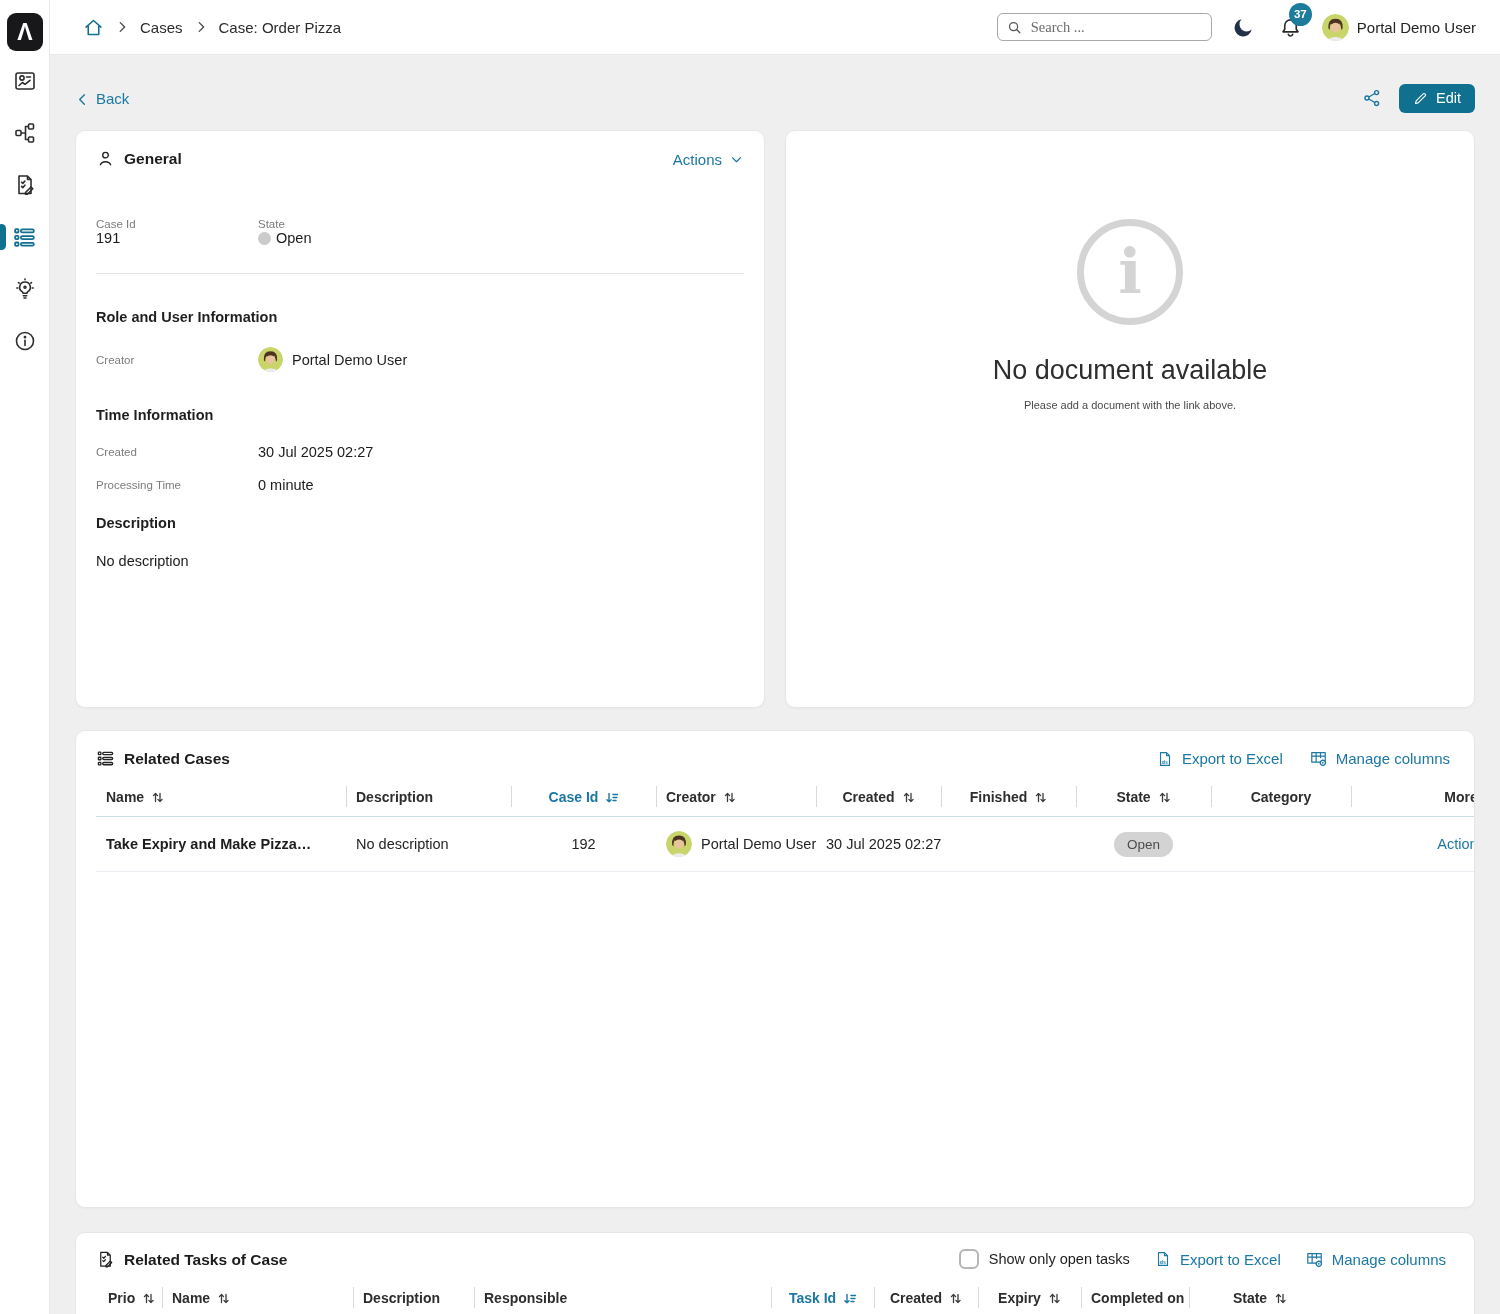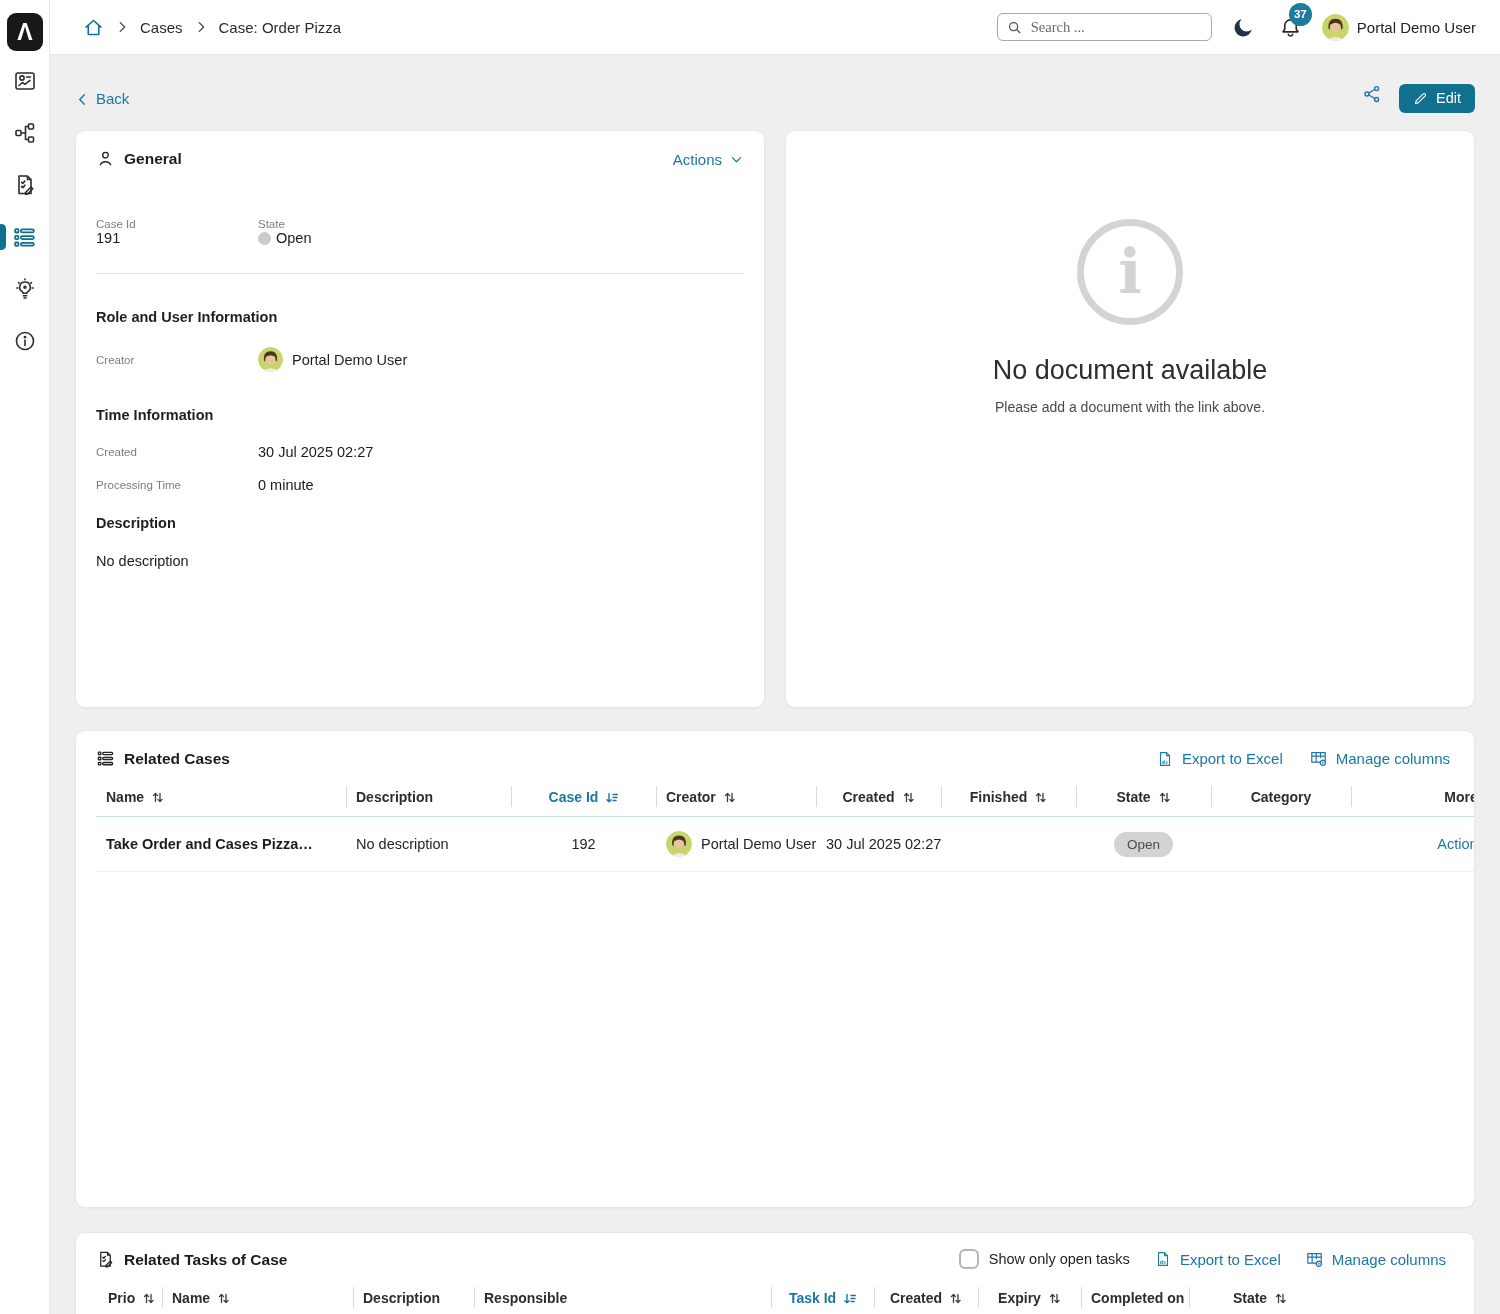--- a/index.html
+++ b/index.html
@@ -39,21 +39,21 @@
   .search-box .mag{position:absolute;left:10px;top:7px}
   .bell-wrap{position:relative;margin-left:4px}
   .badge{position:absolute;top:-13px;left:10px;min-width:23px;height:23px;padding:0 4px;border-radius:12px;
          background:#1d7c9e;color:#fff;font-size:11.5px;font-weight:700;display:flex;align-items:center;justify-content:center}
   .user{display:flex;align-items:center;gap:8px;font-size:15px;color:#242424}
   .avatar{border-radius:50%;overflow:hidden;flex:0 0 auto}
 
   
   .page-toolbar{position:absolute;left:75px;right:25px;top:83px;height:30px;display:flex;align-items:center}
   .back-link{display:flex;align-items:flex-end;gap:6px;color:var(--link);font-size:15px;cursor:pointer}
-  .pt-right{margin-left:auto;display:flex;align-items:flex-start;gap:17px}
+  .pt-right{margin-left:auto;display:flex;align-items:center;gap:17px}
   .btn-edit{display:flex;align-items:center;gap:8px;background:var(--primary);color:#fff;border:none;border-radius:6px;
             height:29px;padding:0 14px;font-size:14.5px;font-family:"Liberation Sans",sans-serif;cursor:pointer}
 
   
   .card{position:absolute;background:#fff;border-radius:10px;border:1px solid var(--card-border);box-shadow:0 1px 2px rgba(0,0,0,.03)}
   #card-general{left:75px;top:130px;width:690px;height:578px;padding:18px 20px}
   #card-documents{left:785px;top:130px;width:690px;height:578px;padding:18px 20px}
   #card-related-cases{left:75px;top:730px;width:1400px;height:478px;padding:18px 0 0 20px;overflow:hidden}
   #card-related-tasks{left:75px;top:1232px;width:1400px;height:258px;padding:16px 0 0 20px;overflow:hidden}
 
@@ -74,21 +74,21 @@
   .frow{display:grid;grid-template-columns:162px 1fr;margin-top:22px;align-items:center}
   .creator-val{display:flex;align-items:center;gap:9px;font-size:14.5px}
   .plain{font-size:14.5px;color:#1b1b1b}
 
   
   .empty{position:absolute;left:0;right:0;top:88px;text-align:center}
   .empty-circle{width:106px;height:106px;border:7px solid #d4d4d4;border-radius:50%;margin:0 auto;
       display:flex;align-items:center;justify-content:center;color:#d4d4d4;
       font-family:"DejaVu Serif",serif;font-size:62px;font-weight:700;line-height:1}
   .empty-title{margin-top:30px;font-size:27px;color:#2e2e2e}
-  .empty-hint{margin-top:13px;font-size:14px;color:#4a4a4a}
+  .empty-hint{margin-top:13px;font-size:11px;color:#4a4a4a}
 
   
   .tbl{border-collapse:collapse;table-layout:fixed;margin-top:13px}
   .tbl th{font-size:14px;font-weight:700;color:#2d2d2d;text-align:left;padding:8px 10px 11px;
           border-bottom:1px solid #ccdde6;position:relative;white-space:nowrap;overflow:hidden}
   .tbl th.sep::before{content:'';position:absolute;left:0;top:5px;bottom:9px;width:1px;background:#d9d9d9}
   .tbl th.c,.tbl td.c{text-align:center}
   .tbl th.sorted{color:var(--link)}
   .tbl td{font-size:14.5px;color:#242424;padding:14px 10px;border-bottom:1px solid #e9eff3;height:54px;
           white-space:nowrap;overflow:hidden}
@@ -412,21 +412,21 @@
                 </svg></span></th>
           <th class="sep c"><span>State</span><span class="sort"><svg width="13" height="13" viewBox="0 0 13 13">
                   <use href="#i-sort"></use>
                 </svg></span></th>
           <th class="sep c"><span>Category</span></th>
           <th class="sep c"><span>More</span></th>
         </tr>
       </thead>
       <tbody>
         <tr>
-          <td class="cell-name">Take Order and Cases Pizza…</td>
+          <td class="cell-name">Take Expiry and Make Pizza…</td>
           <td>No description</td>
           <td class="c">192</td>
           <td>
             <span class="creator-cell">
               <span class="avatar" style="width:26px;height:26px">
                 <svg width="26" height="26" viewBox="0 0 32 32">
                     <use href="#i-avatar"></use>
                   </svg>
               </span>
               <span>Portal Demo User</span>

